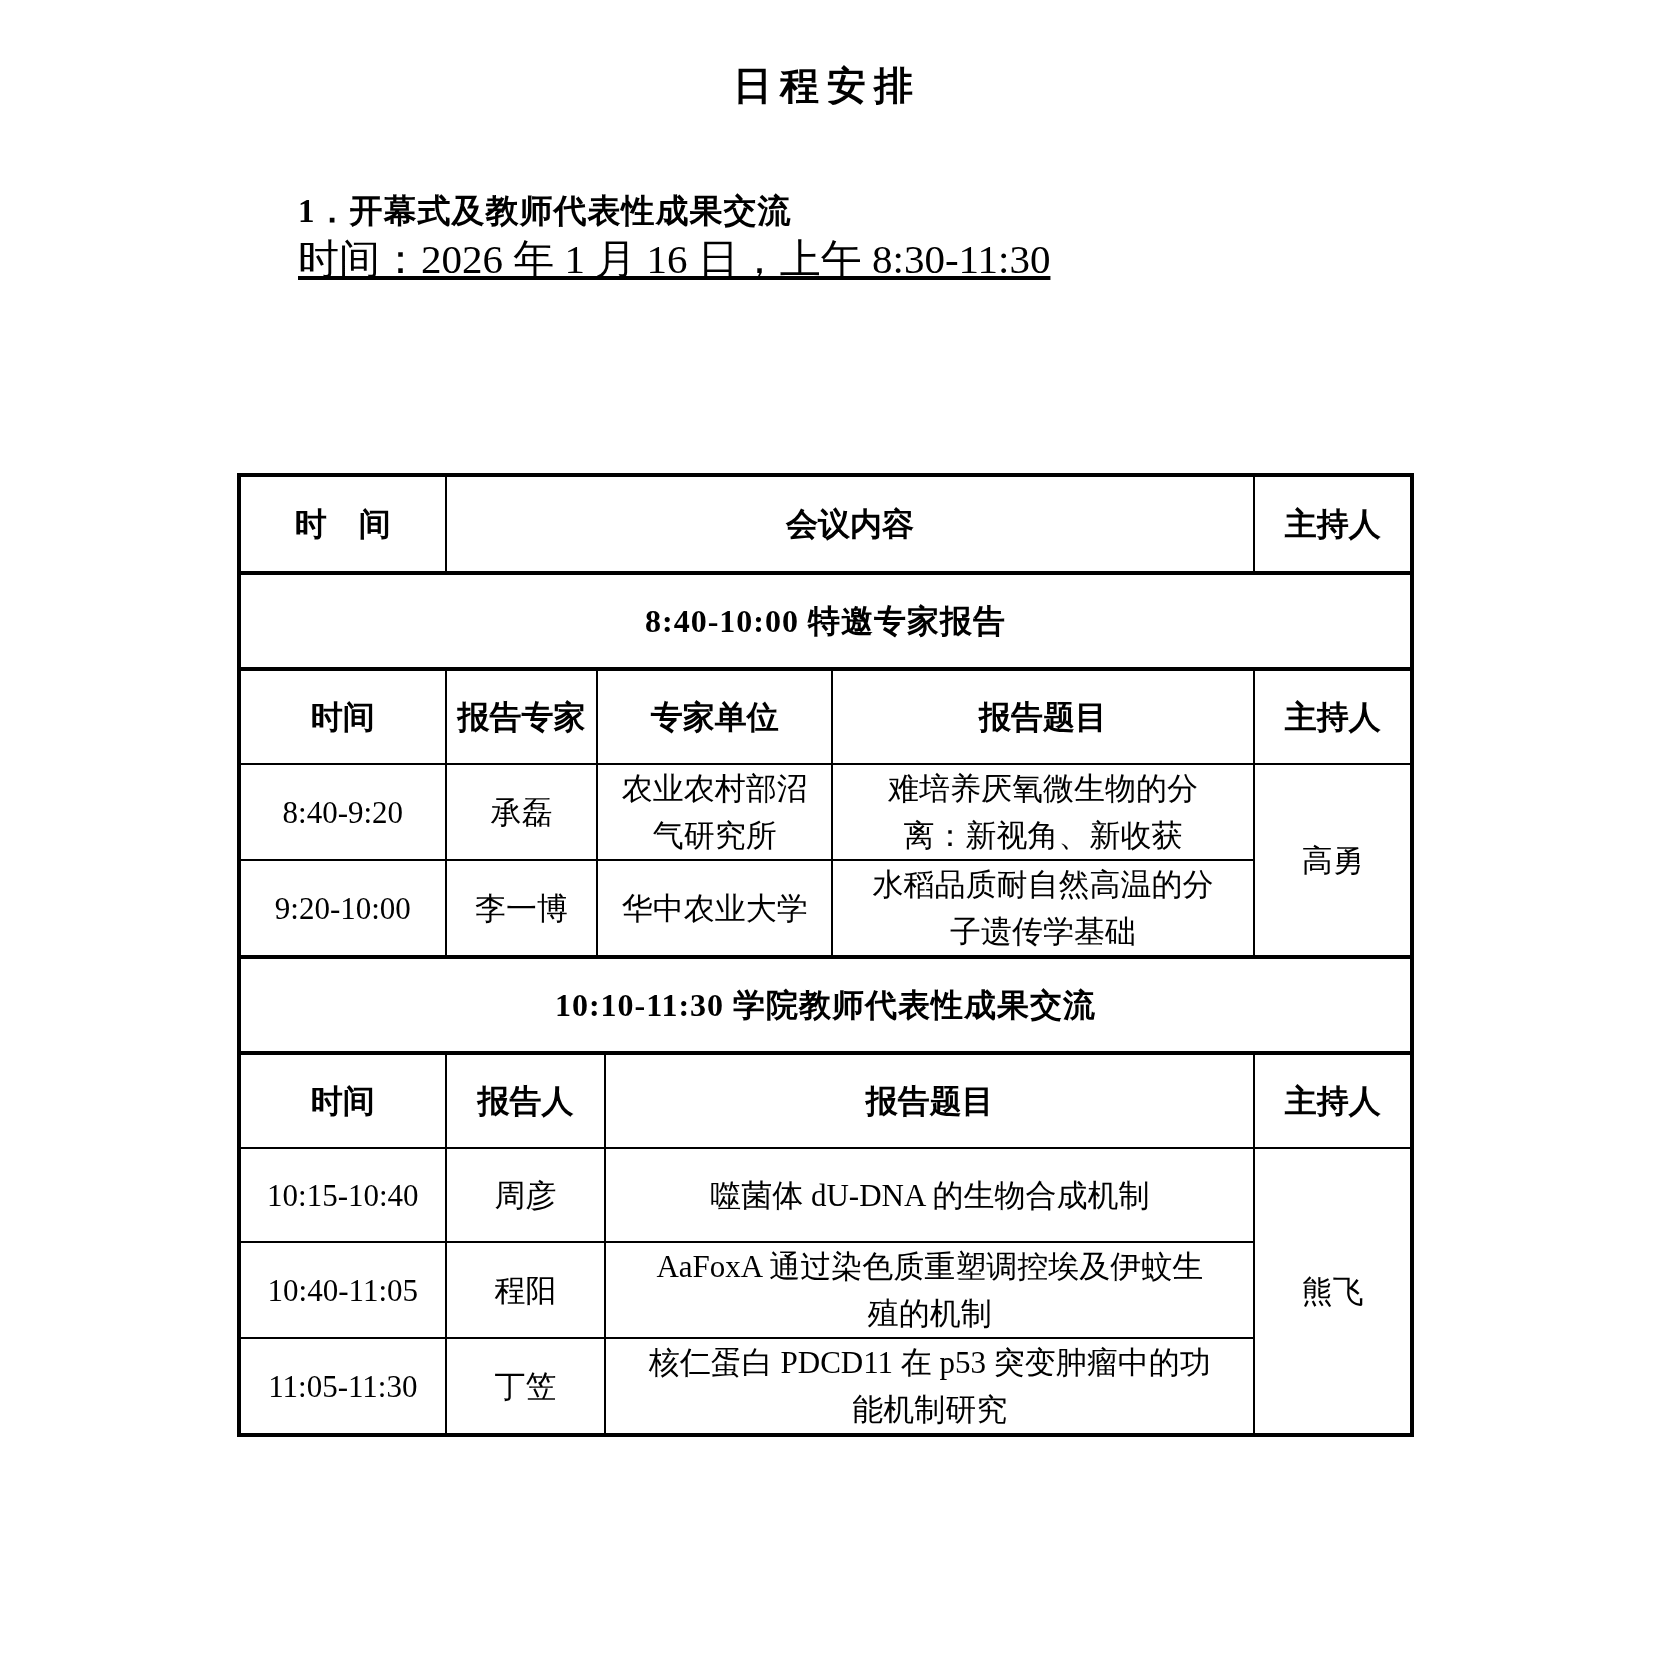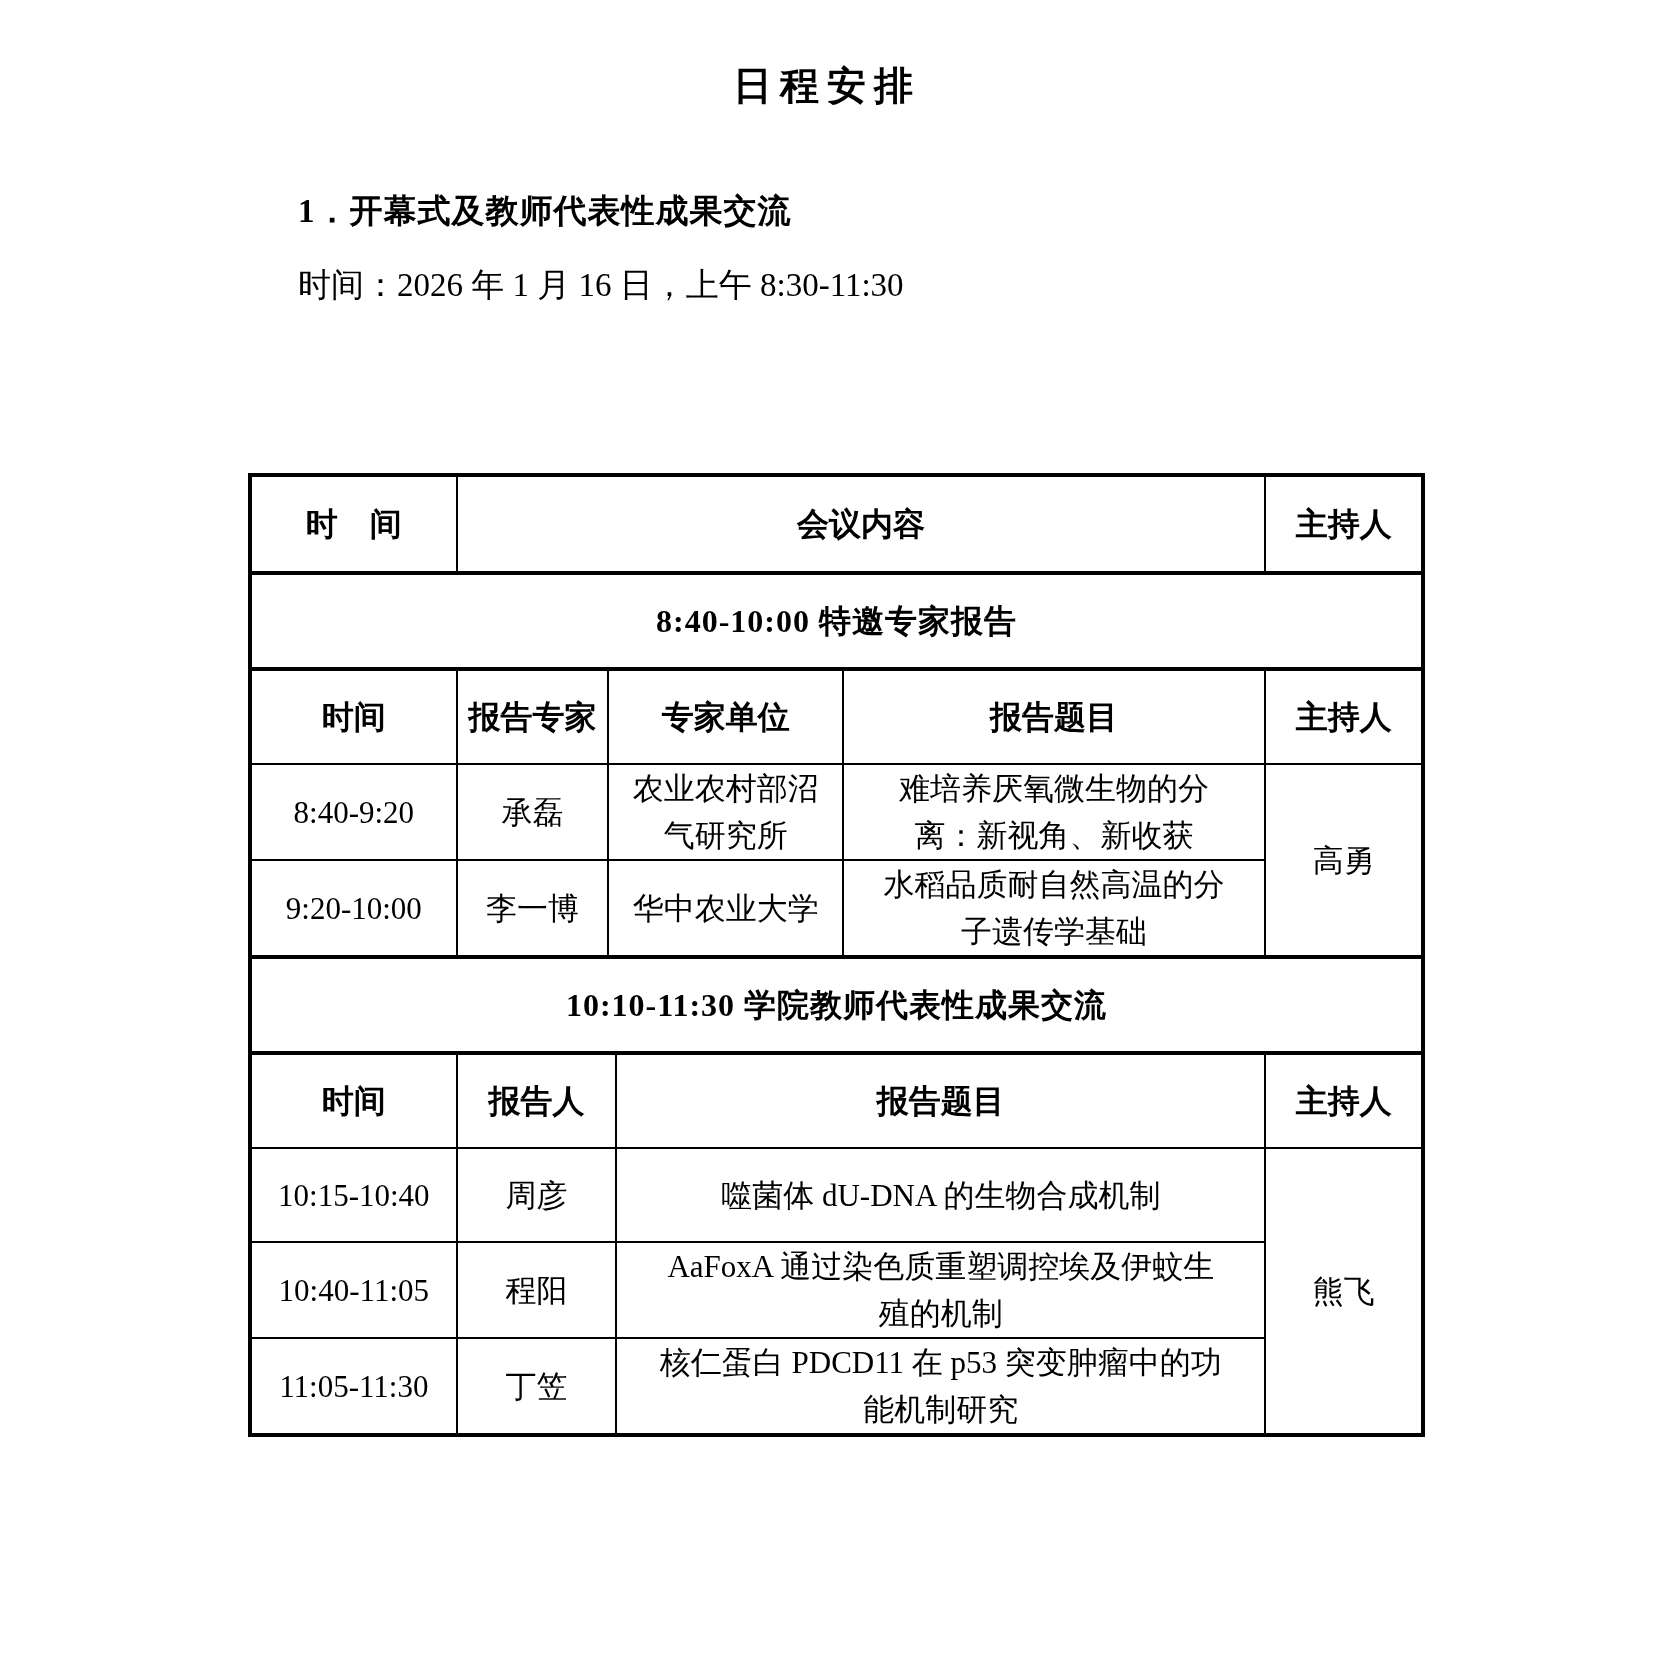--- a/index.html
+++ b/index.html
@@ -10,23 +10,23 @@
   }
   .title{
     margin:0;padding-top:54px;text-align:center;
     font-size:39px;line-height:64px;font-weight:bold;letter-spacing:8px;
   }
   .intro{margin:0 0 0 298px;}
   .sec-heading{
     margin:70px 0 0 0;font-size:33px;line-height:46px;font-weight:bold;
     letter-spacing:1px;
   }
-  .meta-line{margin:28px 0 0 0;font-size:33px;line-height:46px;}
+  .meta-line{margin:2px 0 0 0;font-size:41px;line-height:46px;text-decoration:underline;}
   .tablewrap{
-    position:absolute;left:248px;top:473px;width:1173px;
+    position:absolute;left:237px;top:473px;width:1173px;
     border:2px solid #000;background:#fff;
   }
   table{border-collapse:collapse;width:100%;table-layout:fixed;}
   td{
     border:2px solid #000;text-align:center;vertical-align:middle;
     font-size:31px;line-height:47px;white-space:pre-line;
     padding:0 6px;overflow:hidden;
   }
   td.hdr{font-weight:bold;font-size:32px;}
   td.sec{font-weight:bold;font-size:32px;letter-spacing:1px;text-align:center;}

